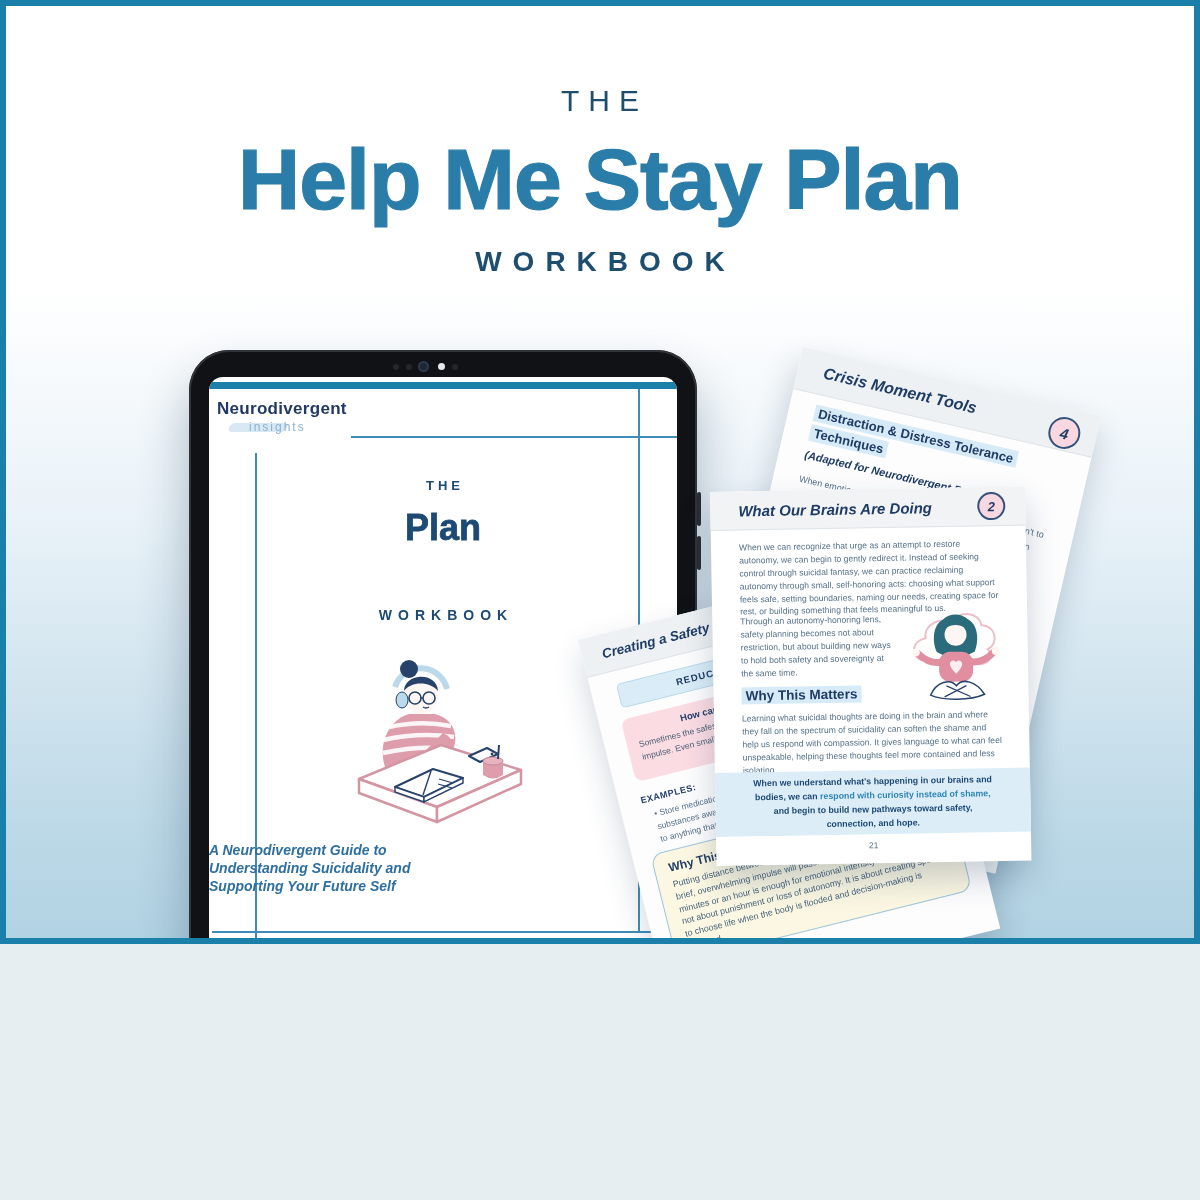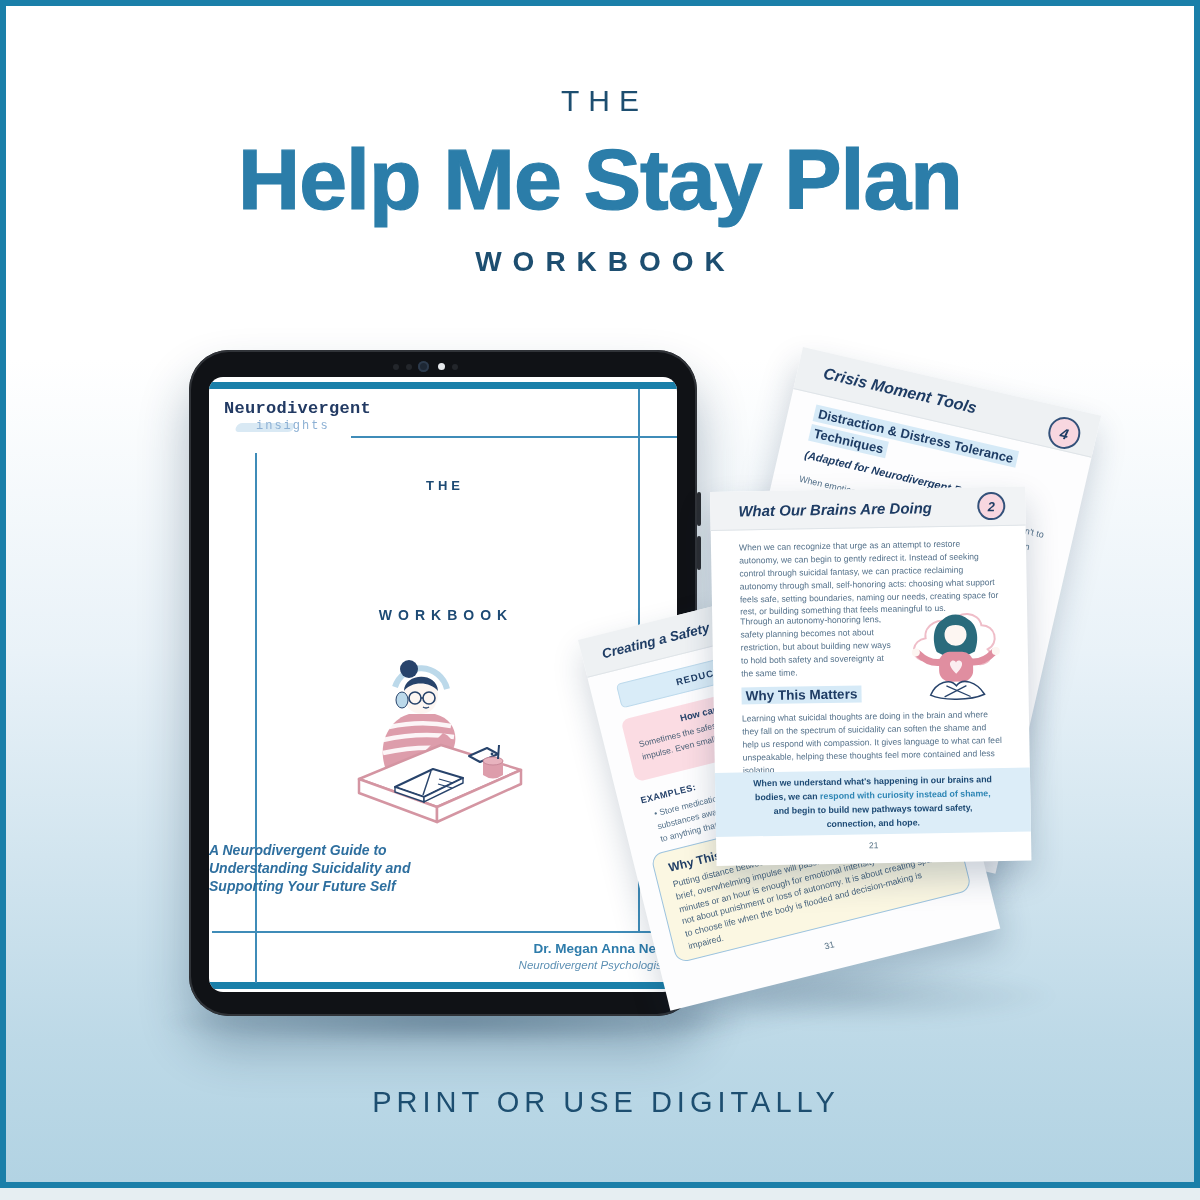--- a/index.html
+++ b/index.html
@@ -1,17 +1,17 @@
 <!DOCTYPE html>
 <html><head>
 <meta charset="utf-8">
 <style>
   html,body{margin:0;padding:0;background:#e6eef2;}
   .canvas{
-    position:relative;width:1200px;height:1188px;box-sizing:border-box;
+    position:relative;width:1200px;height:944px;box-sizing:border-box;
     border:6px solid #1a7fa9;overflow:hidden;
     background:linear-gradient(180deg,#ffffff 0%,#ffffff 30%,#e9f2f8 55%,#bdd9e7 88%,#b2d3e3 100%);
     font-family:"Liberation Sans","DejaVu Sans",sans-serif;
   }
   
   .hero{position:absolute;left:0;right:0;top:78px;text-align:center;color:#1d4e70;}
   .hero-kicker{font-size:30px;letter-spacing:9px;text-indent:9px;font-weight:500;}
   .hero-title{margin:16px 0 8px;font-size:86px;font-weight:800;color:#2b7da9;-webkit-text-stroke:1.2px #2b7da9;letter-spacing:-1px;line-height:1.05;}
   .hero-subtitle{margin-top:22px;font-size:28px;letter-spacing:11px;text-indent:11px;font-weight:600;}
   .footer-label{position:absolute;left:0;right:0;top:1080px;text-align:center;font-size:29px;letter-spacing:5px;text-indent:5px;color:#1d4e70;font-weight:400;padding-left:7px;}
@@ -76,21 +76,21 @@
   .side-btn.b1{top:142px;height:34px;}
   .side-btn.b2{top:186px;height:34px;}
   .screen{position:absolute;left:20px;top:27px;width:468px;height:615px;background:#ffffff;border-radius:14px;overflow:hidden;}
   .bar-top{position:absolute;left:0;right:0;top:5px;height:7px;background:#1a7fa9;}
   .bar-bottom{position:absolute;left:0;right:0;bottom:3px;height:7px;background:#1a7fa9;}
   .rule{position:absolute;background:#3f8cb8;}
   .rule-v-left{left:46px;top:76px;bottom:9px;width:1.5px;}
   .rule-v-right{left:429px;top:12px;height:542px;width:1.5px;}
   .rule-h-top{left:142px;right:0;top:59px;height:1.5px;}
   .rule-h-bottom{left:3px;right:3px;top:554px;height:1.5px;}
-  .logo{position:absolute;left:15px;top:22px;font-family:Liberation Mono, monospace;}
+  .logo{position:absolute;left:8px;top:22px;font-family:Liberation Sans, sans-serif;}
   .logo-top{font-weight:bold;font-size:17px;color:#223a63;letter-spacing:.3px;position:relative;z-index:1;}
   .logo-bottom{font-size:12px;color:#8cb0d4;letter-spacing:2px;margin-left:32px;margin-top:1px;position:relative;z-index:1;}
   .logo-swoosh{position:absolute;left:12px;top:24px;width:58px;height:9px;background:#d9e9f4;border-radius:5px;transform:skewX(-24deg);z-index:0;}
   .cover-kicker{position:absolute;left:0;right:0;top:101px;text-align:center;font-size:13px;letter-spacing:4px;text-indent:4px;font-weight:600;color:#1d4a74;}
   .cover-title{position:absolute;left:0;right:0;top:126px;text-align:center;font-size:36px;line-height:50px;font-weight:800;color:#1d4a74;-webkit-text-stroke:.8px #1d4a74;}
   .cover-subtitle{position:absolute;left:0;right:0;top:230px;text-align:center;font-size:14px;letter-spacing:6px;text-indent:6px;font-weight:600;color:#1d4a74;}
   .cover-illo{position:absolute;left:140px;top:268px;width:185px;height:198px;}
   .cover-tagline{position:absolute;left:0;right:0;top:464px;font-size:14px;line-height:18px;font-weight:bold;font-style:italic;color:#2e6f9f;}
   .cover-author{position:absolute;right:12px;top:564px;text-align:right;}
   .cover-author-name{font-size:13.5px;font-weight:bold;color:#2e7cab;}
@@ -137,20 +137,21 @@
       <div class="rule rule-h-bottom"></div>
 
       <div class="logo">
         <div class="logo-swoosh"></div>
         <div class="logo-top">Neurodivergent</div>
         <div class="logo-bottom">insights</div>
       </div>
 
       <div class="cover-kicker">THE</div>
       <div class="cover-title">
+        <div>Plan</div>
       </div>
       <div class="cover-subtitle">WORKBOOK</div>
 
       <svg class="cover-illo" viewBox="0 0 185 198">
 
         <path d="M46,42 A27,27 0 0 1 98,44" stroke="#bcd9ea" stroke-width="6" fill="none"></path>
 
         <circle cx="60" cy="24" r="9" fill="#27436b"></circle>
 
         <ellipse cx="72" cy="50" rx="17" ry="19" fill="#fdf6f2"></ellipse>

